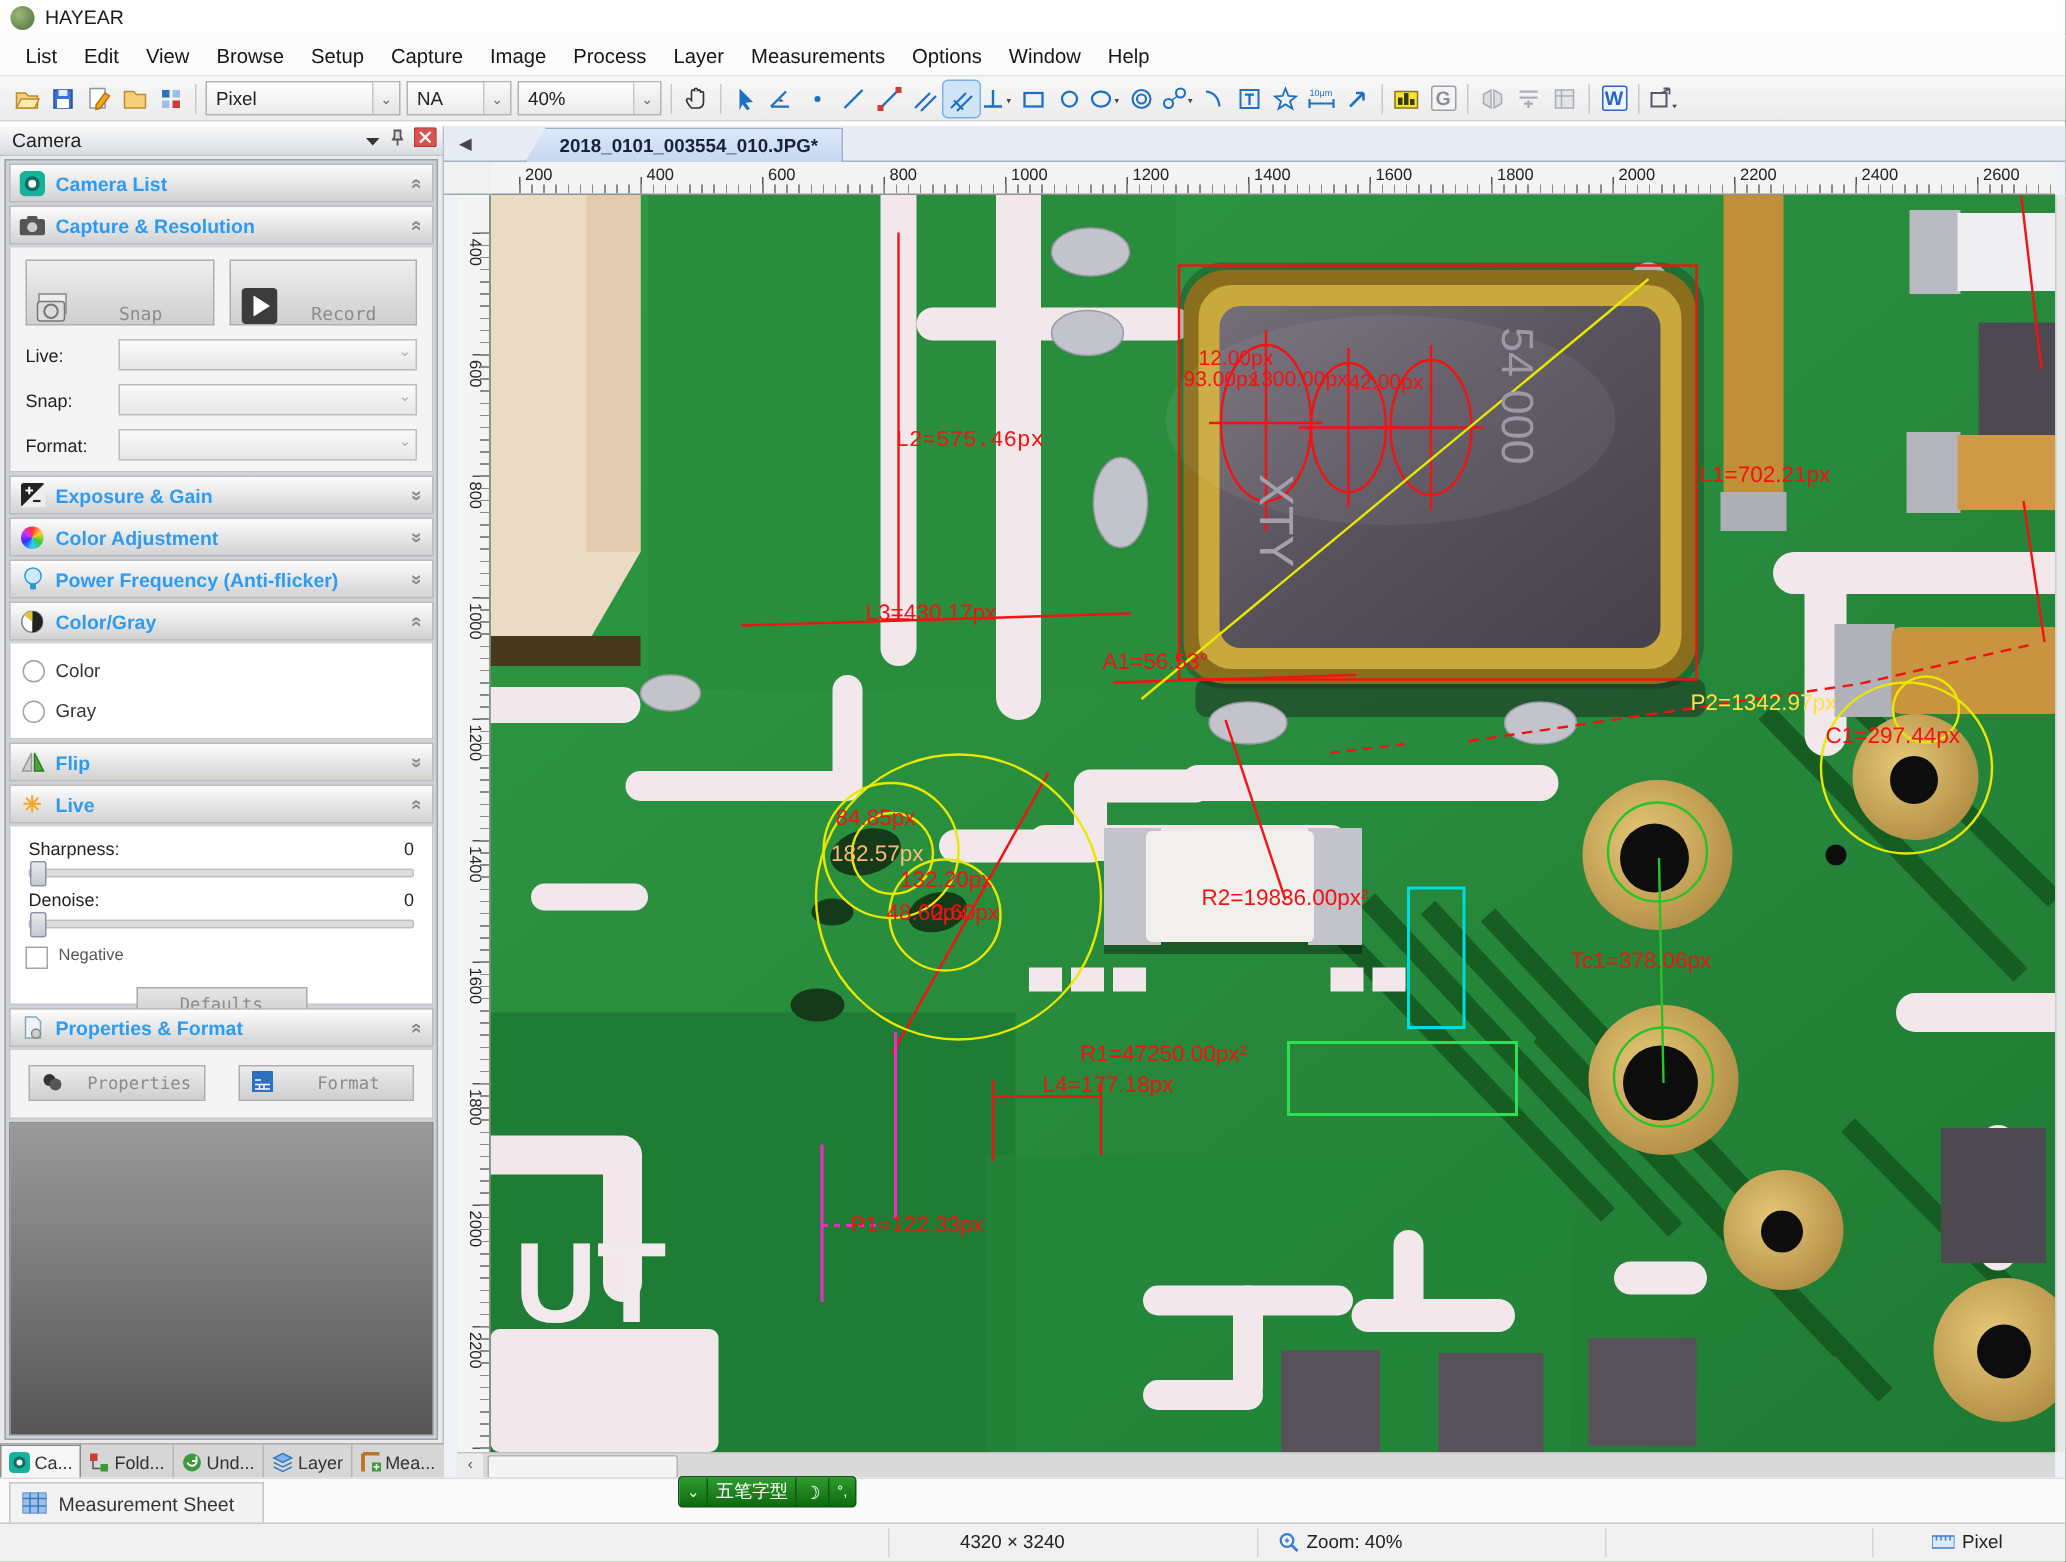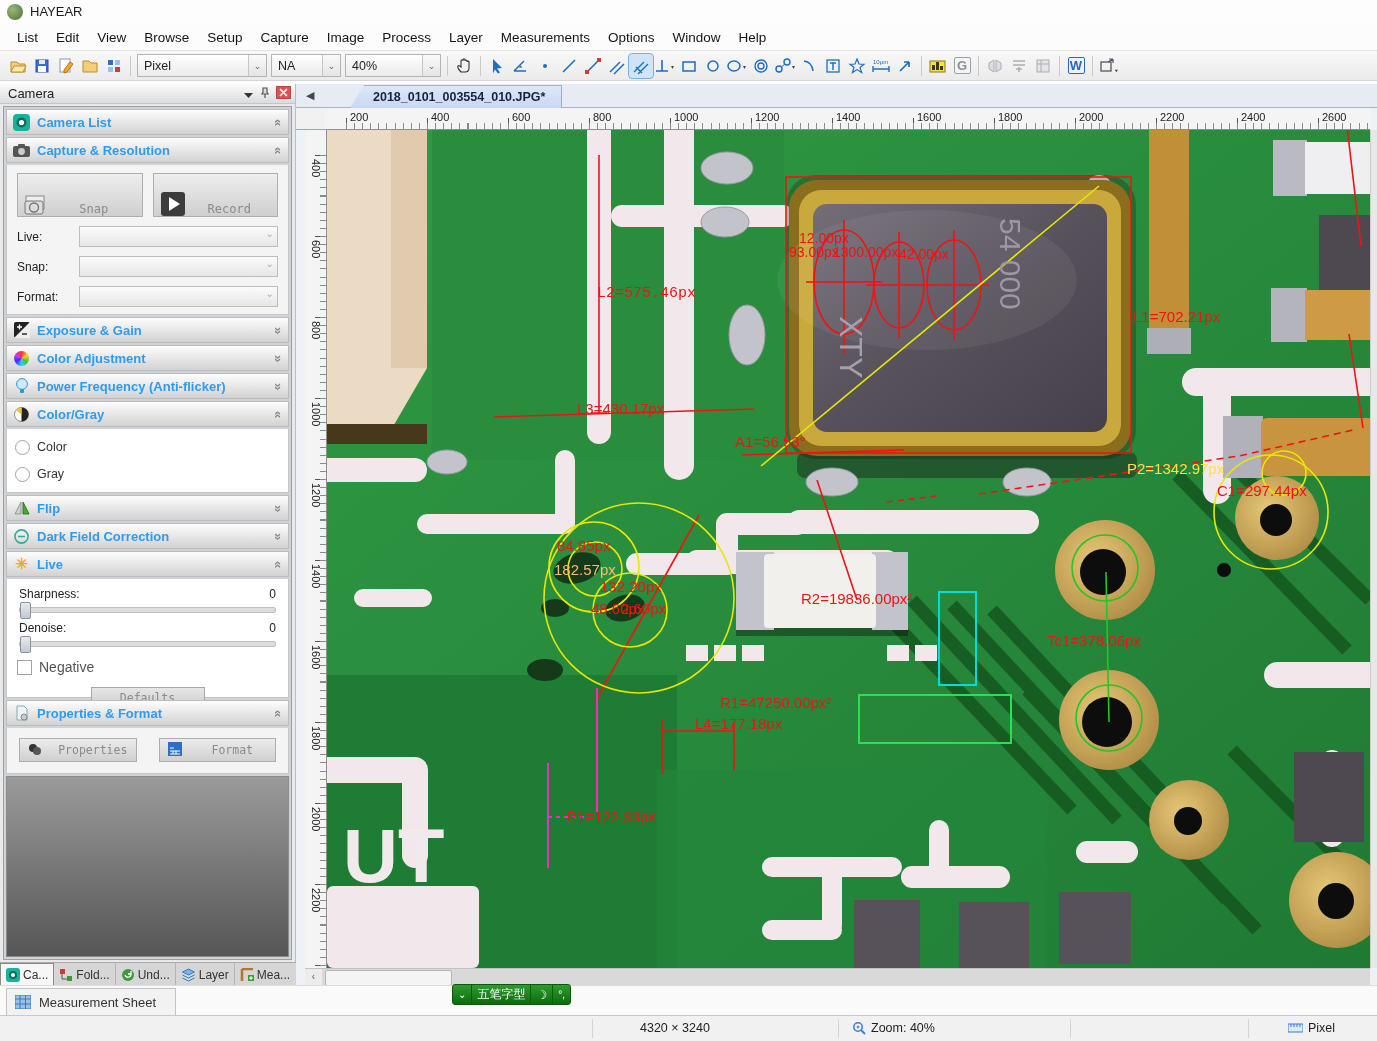--- a/index.html
+++ b/index.html
@@ -49,21 +49,21 @@
   .cap-btn .bl{flex:1;text-align:center;padding-right:10px;}
   .frow{display:flex;align-items:center;margin:9px 10px 0 10px;}
   .frow .fl{width:62px;font-size:12px;color:#222;}
   .fcombo{flex:1;height:19px;background:linear-gradient(#fbfbfb,#e6e6e6);border:1px solid #bdbdbd;position:relative;}
   .fcombo:after{content:"⌄";position:absolute;right:3px;top:1px;color:#aab;font-size:10px;}
   .radio{width:13px;height:13px;border:1px solid #a3a3a3;border-radius:50%;background:#fff;margin-right:7px;flex:0 0 auto;}
   .rrow{display:flex;align-items:center;margin:9px 0 0 8px;font-size:12.5px;color:#333;height:18px;}
   .mrow{display:flex;align-items:center;justify-content:space-between;margin:8px 12px 0 12px;font-size:12px;color:#222;}
   .slider{margin:6px 12px 0 12px;height:4px;background:#dcdcdc;border:1px solid #c0c0c0;position:relative;border-radius:2px;}
   .sthumb{position:absolute;left:0;top:-6px;width:9px;height:15px;background:linear-gradient(#e9e9e9,#c4c9d2);border:1px solid #8894a8;border-radius:2px;}
-  .ckrow{display:flex;align-items:center;margin:12px 0 0 10px;font-size:14px;color:#555;}
+  .ckrow{display:flex;align-items:flex-start;margin:12px 0 0 10px;font-size:11px;color:#555;}
   .ckbox{width:13px;height:13px;border:1px solid #a3a3a3;background:#fff;margin-right:7px;}
   .def-btn{display:block;margin:12px auto 10px auto;width:112px;height:20px;background:linear-gradient(#e6e6e6,#cccccc);
            border:1px solid #a8a8a8;font-family:"DejaVu Sans Mono",monospace;font-size:11.5px;color:#8b8b8b;text-align:center;line-height:20px;}
   .pf-btn{height:22px;background:linear-gradient(#ececec,#cfcfcf);border:1px solid #aeaeae;display:flex;align-items:center;
           font-family:"DejaVu Sans Mono",monospace;font-size:11.5px;color:#8b8b8b;}
   #side-filler{flex:1 1 auto;background:linear-gradient(#9a9a9a,#565656);border:1px solid #8a8a8a;}
   #side-tabs{left:0;top:878px;width:296px;height:23px;background:#d6d6d6;border-top:1px solid #aaa;display:flex;align-items:stretch;}
   .stab{display:flex;align-items:center;padding:0 5px;font-size:12px;color:#333;border-right:1px solid #b5b5b5;gap:3px;}
   .stab.active{background:#f6f6f6;border:1px solid #8a8a8a;border-bottom:none;}
 
@@ -454,30 +454,20 @@
     </div>
 
     <div class="sec-h">
       <span class="ic">
           <svg width="16" height="14">
             <path d="M7 1v12L1 13z" fill="#cfcfcf" stroke="#999"></path>
             <path d="M9 1v12l6 0z" fill="#4ca63c" stroke="#2e7a22"></path>
           </svg>
         </span>
       <span class="tt">Flip</span>
-      <span class="chev">»</span>
-    </div>
-    <div class="sec-h">
-      <span class="ic">
-          <svg width="15" height="15">
-            <circle cx="7.5" cy="7.5" r="6.6" fill="none" stroke="#2fae9a" stroke-width="1.6"></circle>
-            <path d="M4 7.5h7" stroke="#2fae9a" stroke-width="1.6"></path>
-          </svg>
-        </span>
-      <span class="tt">Dark Field Correction</span>
       <span class="chev">»</span>
     </div>
 
     <div class="sec-h">
       <span class="ic">
           <span style="color:#f5a623;font-size:15px;font-weight:bold;">✳</span>
         </span>
       <span class="tt">Live</span>
       <span class="chev">«</span>
     </div>

